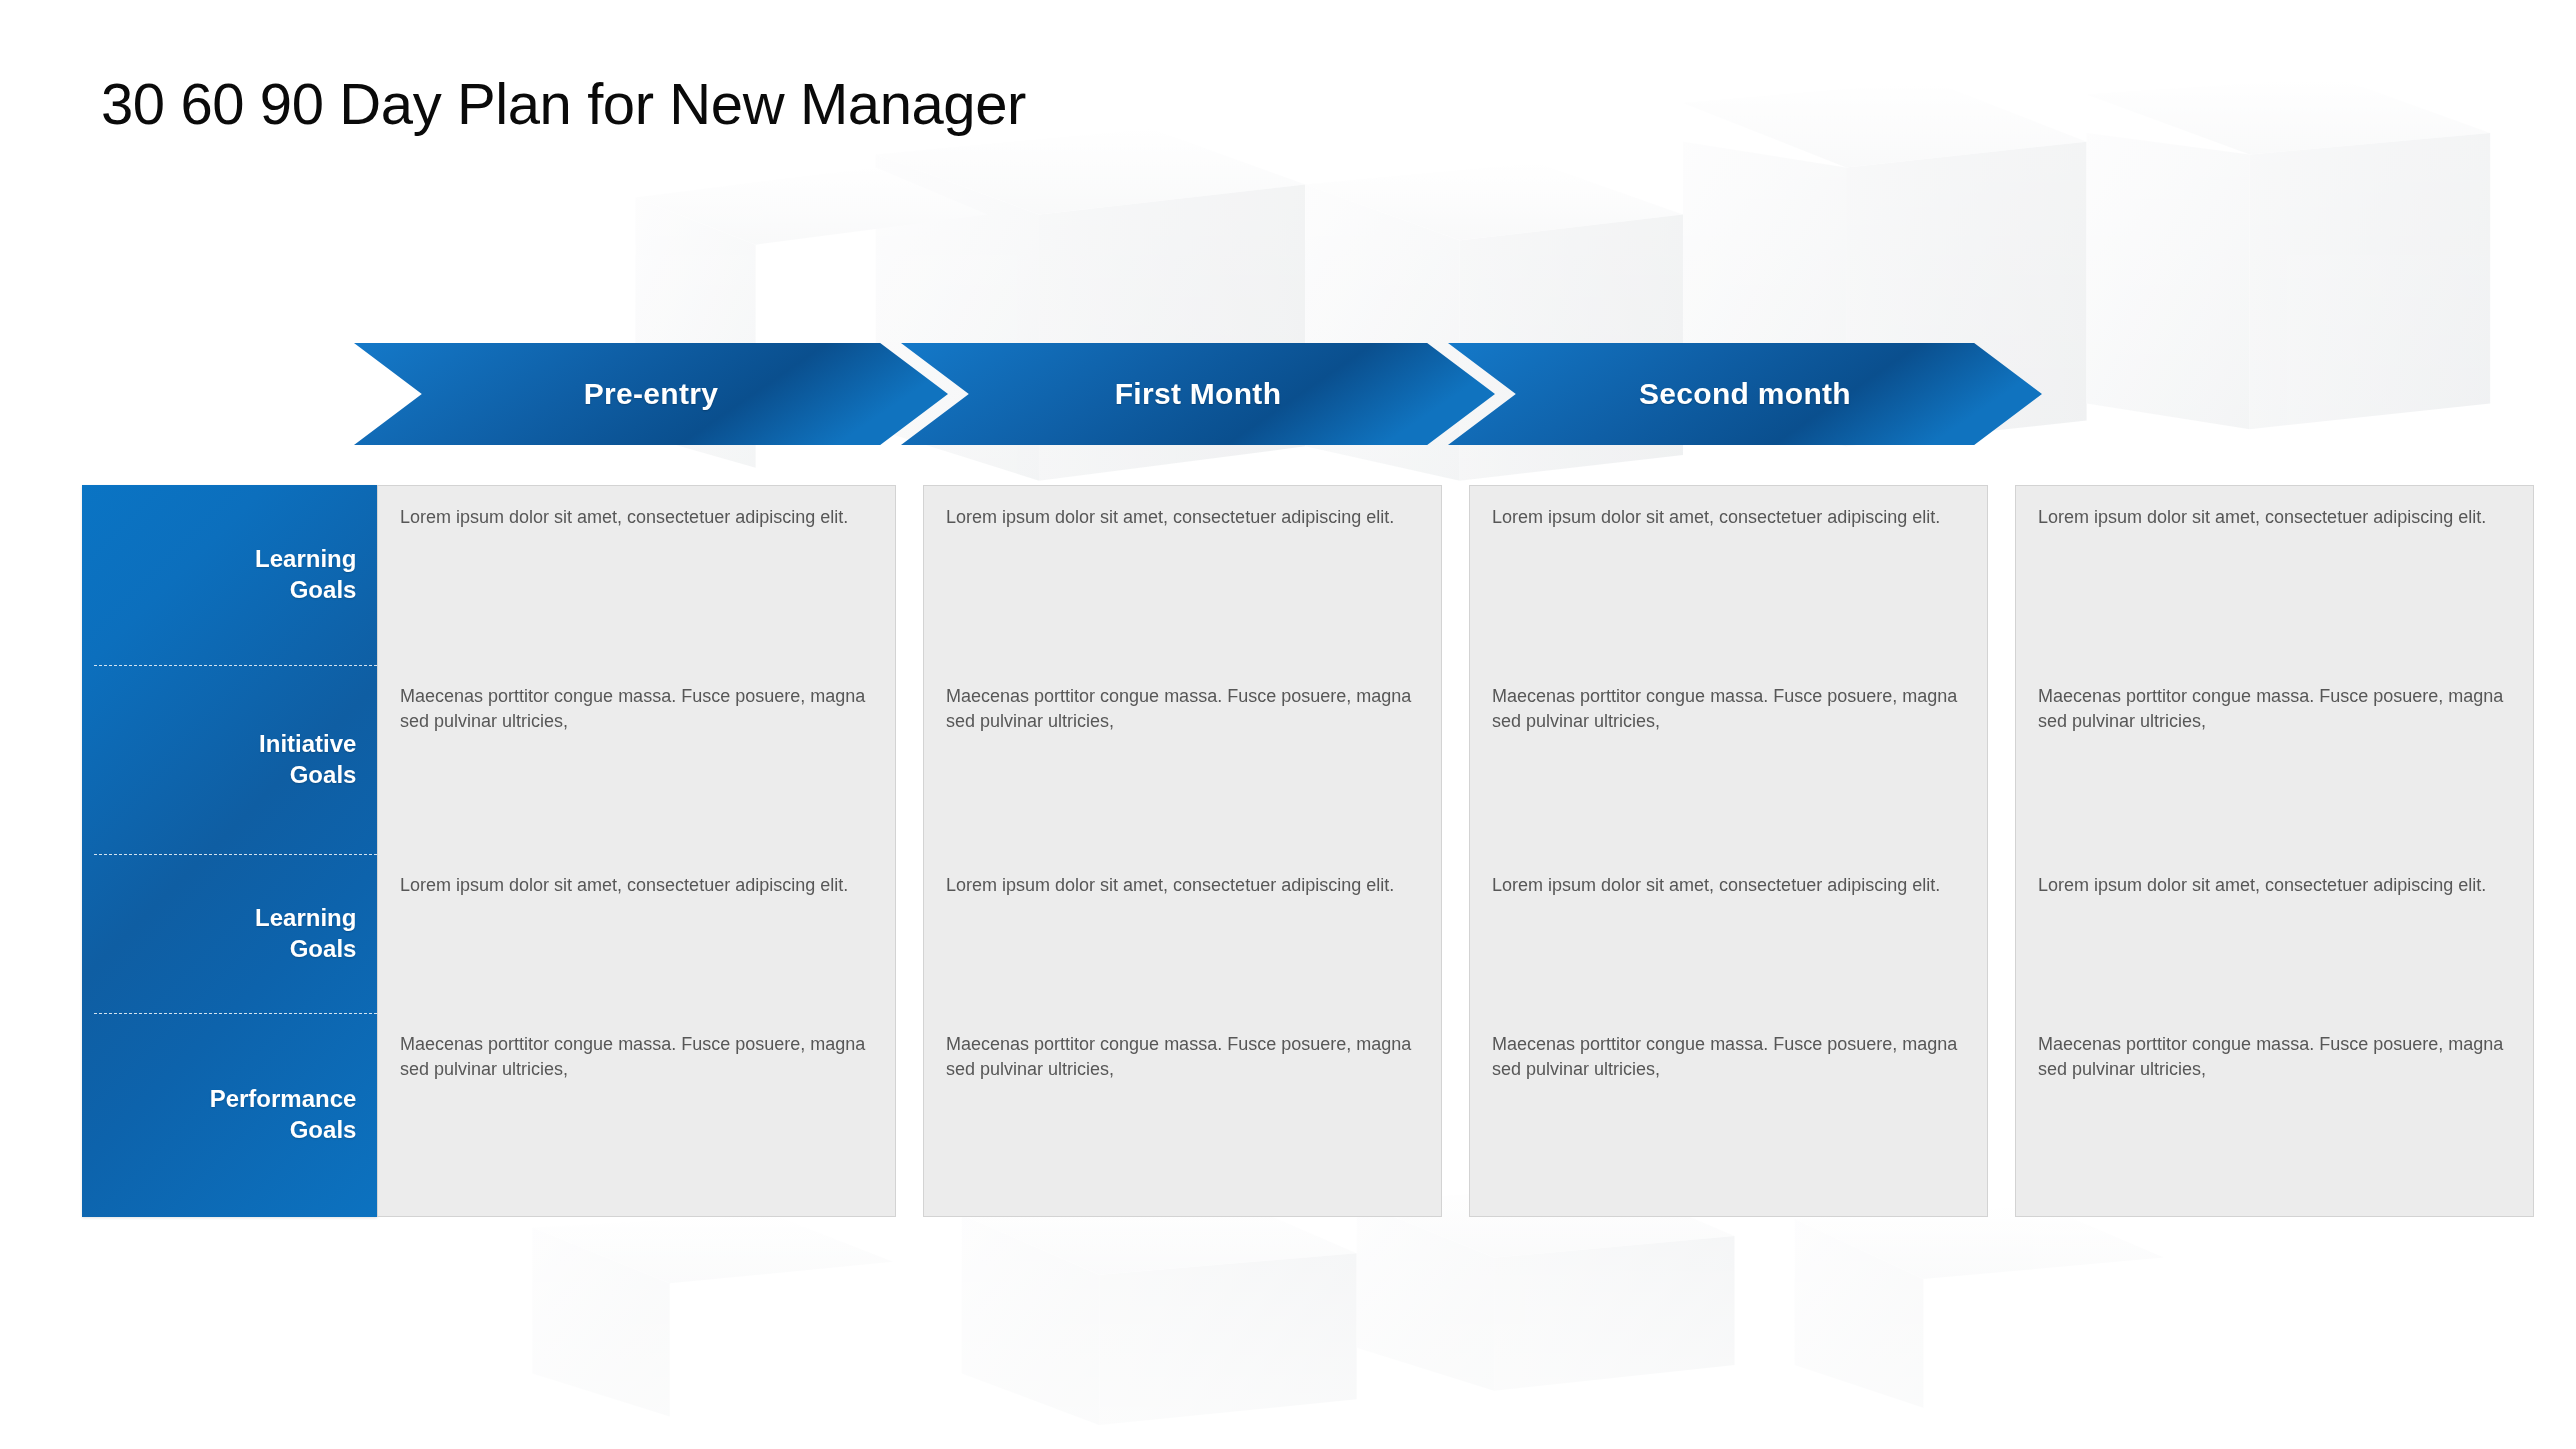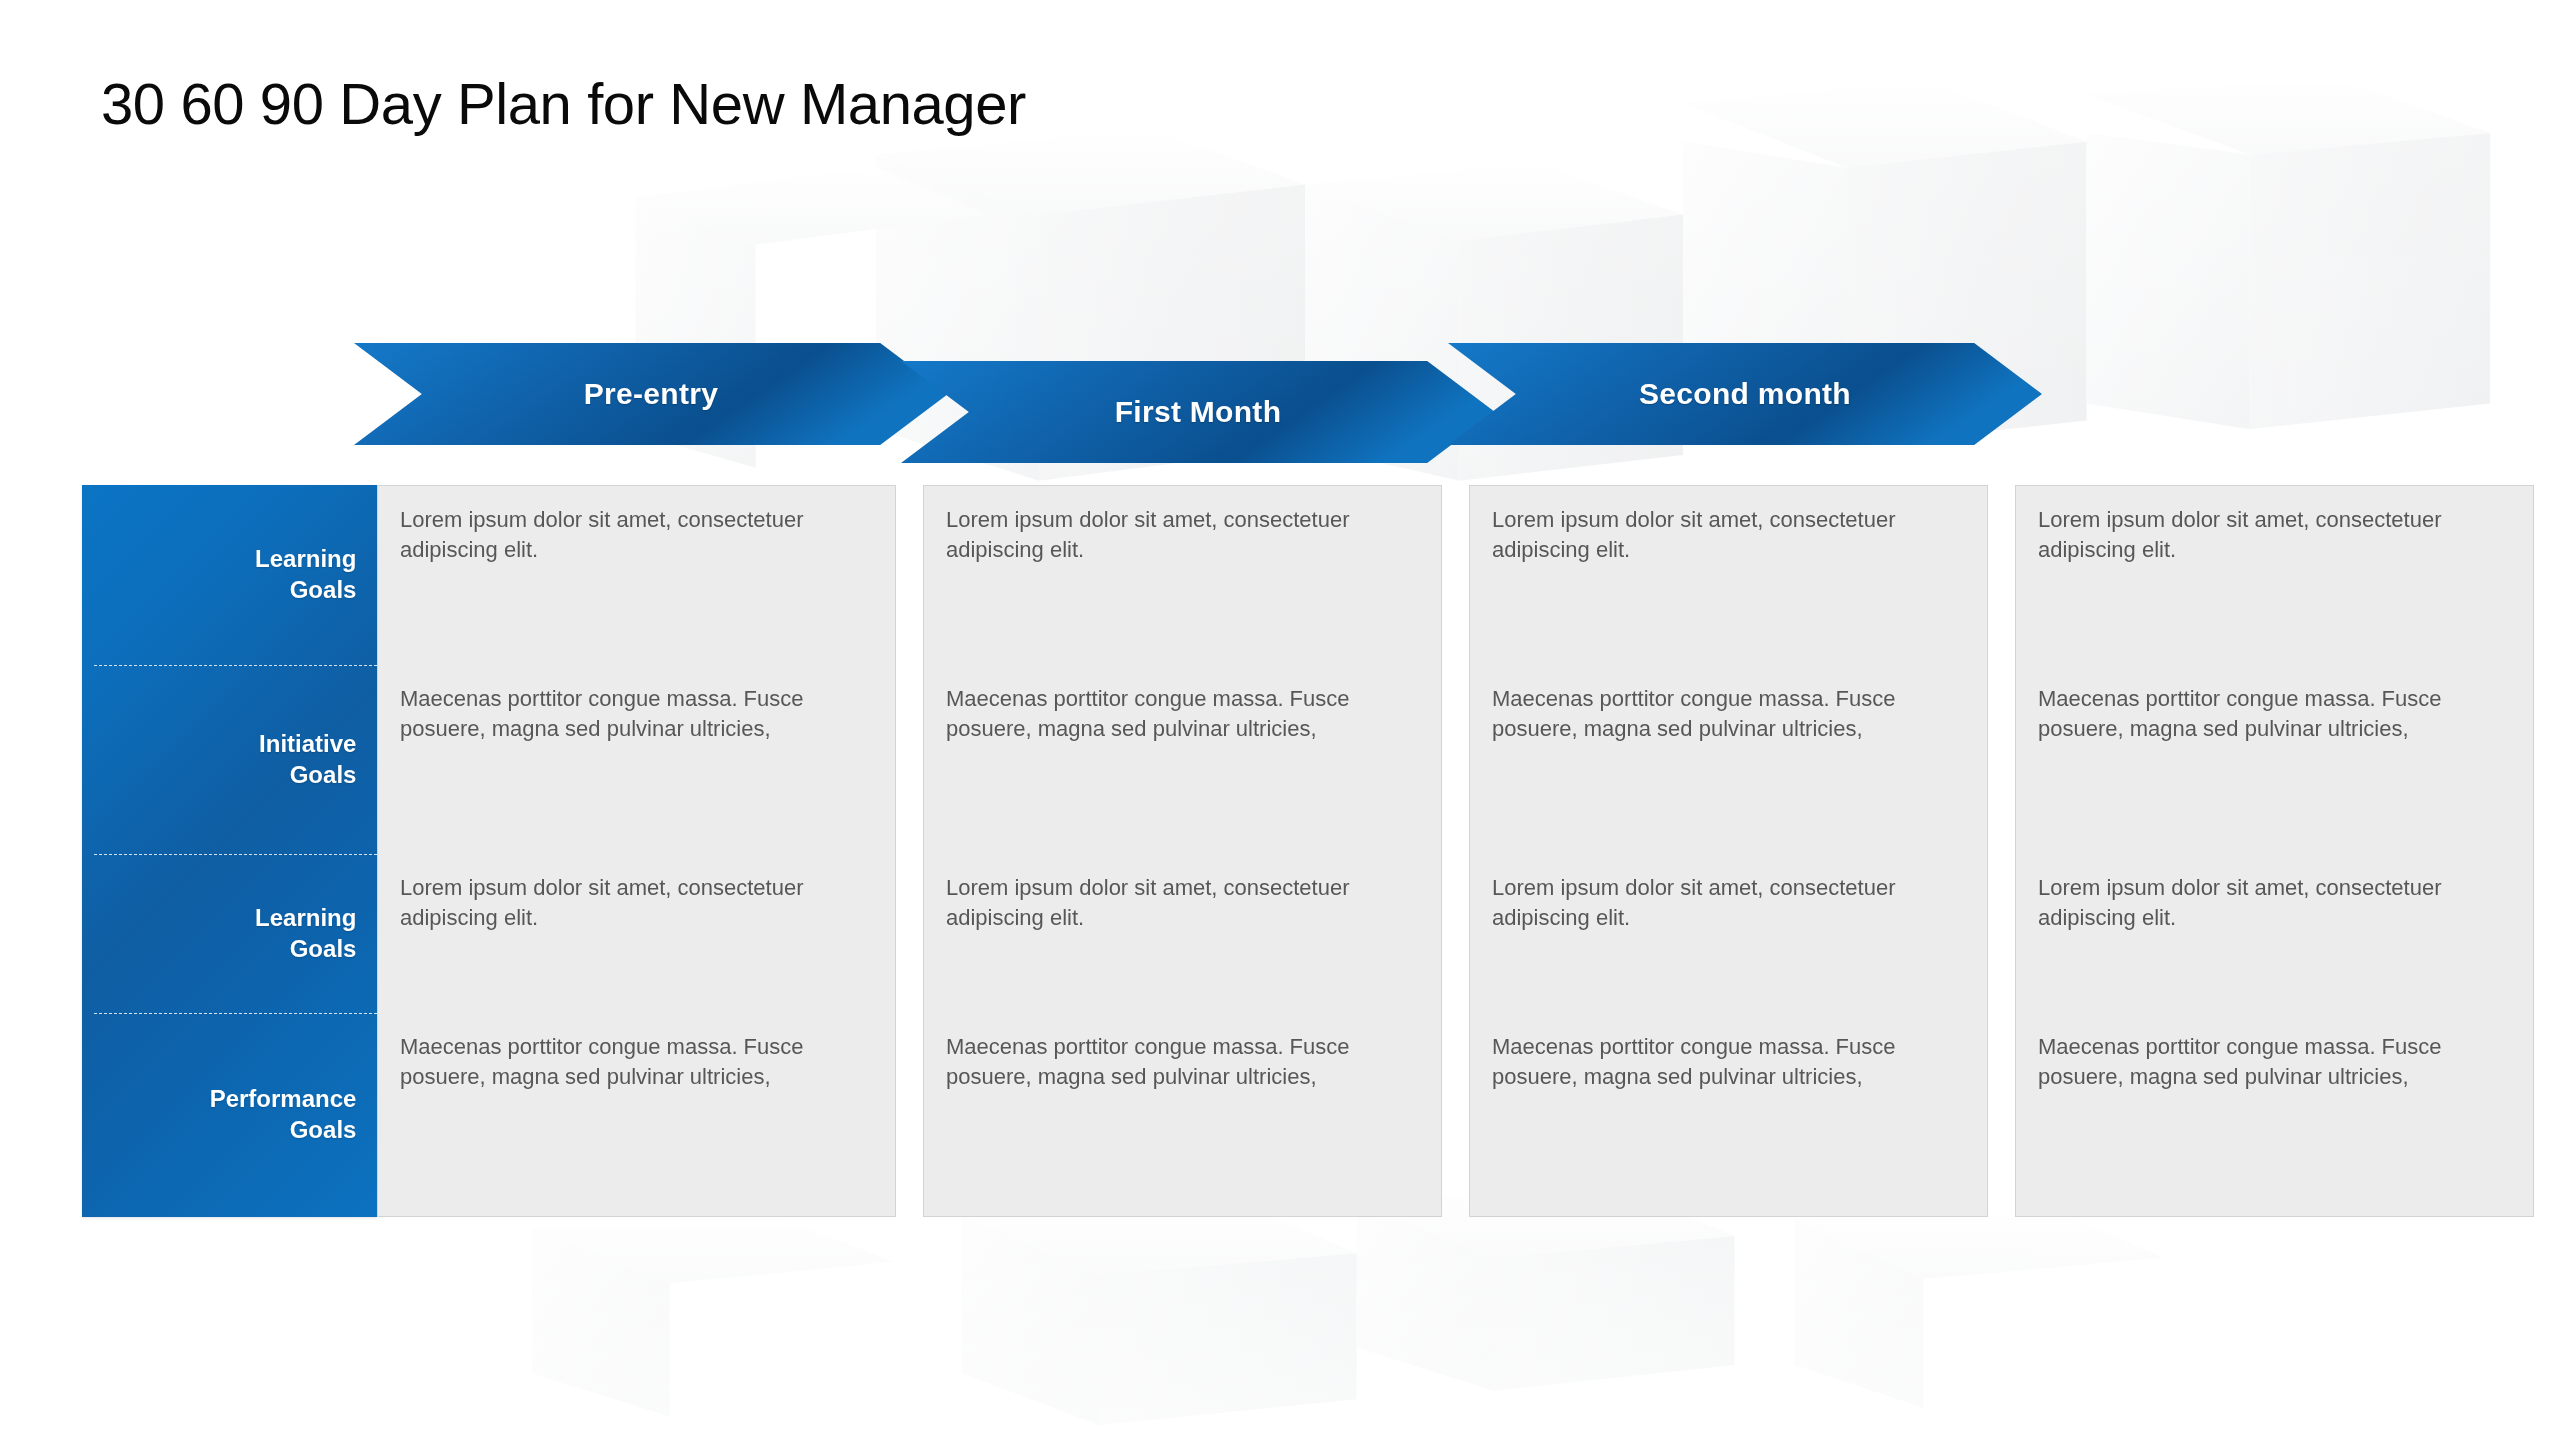--- a/index.html
+++ b/index.html
@@ -135,21 +135,21 @@
     width: 519px;
     background: #ececec;
     border-left: 0.9px solid #d3d3d3;
     border-right: 0.9px solid #d3d3d3;
     padding: 19px 22px 0 22px;
   }
   .content-cell.first-row { border-top: 0.9px solid #d3d3d3; }
   .content-cell.last-row  { border-bottom: 0.9px solid #d3d3d3; }
   .content-cell p {
     margin: 0;
-    font-size: 22px;
+    font-size: 18px;
     line-height: 1.37;
     color: #575757;
     font-family: "Liberation Sans", sans-serif;
   }
   .cell-divider {
     position: absolute;
     height: 0;
     border-top: 1.7px dashed #bdbdbd;
   }
 </style>
@@ -230,21 +230,21 @@
           <stop offset="45%" stop-color="#0f5fa6"></stop>
           <stop offset="75%" stop-color="#0a4f8e"></stop>
           <stop offset="100%" stop-color="#1073bf"></stop>
         </linearGradient>
       </defs>
       <polygon points="0,0 613,0 692,59.5 613,119 0,119 79,59.5" fill="url(#chevGrad1)"></polygon>
     </svg>
     <div class="chevron-label">Pre-entry</div>
   </div>
 
-  <div class="chevron-wrap" style="left:547px; width:594px;margin-top:18px;">
+  <div class="chevron-wrap" style="left:547px; width:594px;">
     <svg class="chevron-svg" viewBox="0 0 692 119" preserveAspectRatio="none">
       <defs>
         <linearGradient id="chevGrad2" x1="0" y1="0" x2="1" y2="0.25">
           <stop offset="0%" stop-color="#1479c9"></stop>
           <stop offset="45%" stop-color="#0f5fa6"></stop>
           <stop offset="75%" stop-color="#0a4f8e"></stop>
           <stop offset="100%" stop-color="#1073bf"></stop>
         </linearGradient>
       </defs>
       <polygon points="0,0 613,0 692,59.5 613,119 0,119 79,59.5" fill="url(#chevGrad2)"></polygon>

